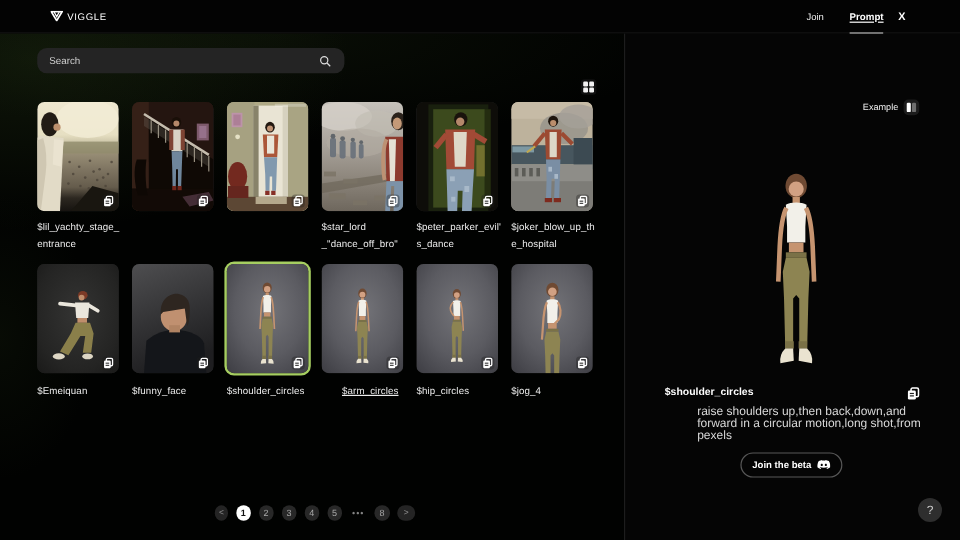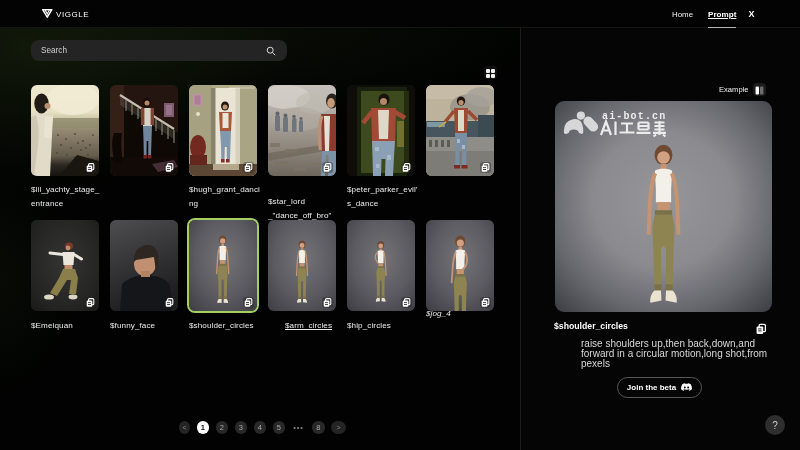--- a/index.html
+++ b/index.html
@@ -55,21 +55,21 @@
 <div id="hdr"></div>
 <div id="left"></div>
 <div id="right"></div>
 <div id="vdiv"></div>
 
 <svg id="vlogo" class="abs" width="10.5" height="9" viewBox="0 0 10.5 9">
  <path d="M0.7,0.7 L5.25,8.2 L9.8,0.7 Z" fill="none" stroke="#fff" stroke-width="1.5" stroke-linejoin="round"></path>
  <path d="M3.1,1 L5.25,4.8 L7.4,1" fill="none" stroke="#fff" stroke-width="1.1"></path>
 </svg>
 <div id="vname" class="abs">VIGGLE</div>
-<div id="nav-home" class="abs">Home</div>
+<div id="nav-home" class="abs">Join</div>
 <div id="nav-prompt" class="abs">Prompt</div>
 <div id="nav-x" class="abs">X</div>
 
 <div id="search" class="abs">
  <span>Search</span>
  <svg width="10" height="10" viewBox="0 0 10 10">
         <circle cx="4.2" cy="4.2" r="3" fill="none" stroke="#ddd" stroke-width="1"></circle>
         <line x1="6.5" y1="6.5" x2="9.2" y2="9.2" stroke="#ddd" stroke-width="1"></line>
       </svg>
 </div>
@@ -325,23 +325,23 @@
         <svg width="11" height="11" viewBox="0 0 11 11">
           <rect x="3.6" y="1.6" width="5.2" height="6.2" rx="1" fill="none" stroke="#fff" stroke-width="1.1"></rect>
           <rect x="1.7" y="3.4" width="5.6" height="6.4" rx="1" fill="#fff"></rect>
           <rect x="3" y="5.2" width="3" height="0.9" fill="#333"></rect>
           <rect x="3" y="7" width="3" height="0.9" fill="#333"></rect>
         </svg>
       </div>
 </div>
 
 <div class="lb" style="left:31px;top:183px;width:78px;">$lil_yachty_stage_<br>entrance</div>
-<div class="lb" style="left:189px;top:183px;width:78px;">$hugh_grant_danci<br>ng</div>
-<div class="lb" style="left:268px;top:183px;width:78px;margin-top:12px;">$star_lord<br>_"dance_off_bro"</div>
+<div class="lb" style="left:268px;top:183px;width:78px;">$star_lord<br>_"dance_off_bro"</div>
 <div class="lb" style="left:347px;top:183px;width:78px;">$peter_parker_evil'<br>s_dance</div>
+<div class="lb" style="left:426px;top:183px;width:78px;">$joker_blow_up_th<br>e_hospital</div>
 
 <div class="th" style="left:31px;top:220px;">
  <svg width="68" height="91" viewBox="0 0 68 91" preserveAspectRatio="none">
   <defs>
           <radialGradient id="g7" cx=".5" cy=".45" r=".75">
    <stop offset="0" stop-color="#343433"></stop>
             <stop offset=".7" stop-color="#242423"></stop>
             <stop offset="1" stop-color="#191918"></stop>
   </radialGradient>
         </defs>
@@ -503,56 +503,39 @@
           <rect x="3" y="7" width="3" height="0.9" fill="#333"></rect>
         </svg>
       </div>
 </div>
 
 <div class="lb" style="left:31px;top:319px;">$Emeiquan</div>
 <div class="lb" style="left:110px;top:319px;">$funny_face</div>
 <div class="lb" style="left:189px;top:319px;">$shoulder_circles</div>
 <div class="lb" style="left:285px;top:319px;text-decoration:underline;">$arm_circles</div>
 <div class="lb" style="left:347px;top:319px;">$hip_circles</div>
-<div class="lb" style="left:426px;top:307px;font-style:italic;">$jog_4</div>
+<div class="lb" style="left:426px;top:319px;">$jog_4</div>
 
 <div id="pag">
  <div class="pg arr">&lt;</div>
  <div class="pg act">1</div>
  <div class="pg">2</div>
  <div class="pg">3</div>
  <div class="pg">4</div>
  <div class="pg">5</div>
  <div class="pg dots">•••</div>
  <div class="pg">8</div>
  <div class="pg arr" style="width:15px;border-radius:7px;">&gt;</div>
 </div>
 
 <div id="example" class="abs">Example</div>
 <div id="toggle" class="abs">
  <svg width="13" height="13" viewBox="0 0 13 13">
   <rect x="2.6" y="2.6" width="3.4" height="7.8" rx="1" fill="#fff"></rect>
   <rect x="7" y="2.6" width="3.4" height="7.8" rx="1" fill="#6e6e6e"></rect>
- </svg>
-</div>
-<div id="card" class="abs">
- <svg width="217" height="211" viewBox="0 0 217 211">
-  <g fill="#dedede" opacity=".95">
-   <circle cx="25.9" cy="14.6" r="4.1"></circle>
-   <path d="M9,32 Q7.8,20.5 18,18.2 Q27,16.8 28.1,27 Q28.4,30 28.1,32 Q27,33.4 25.5,32.6 L24,32 Q23,28.6 18.8,28.6 Q14.6,28.6 13.6,32 L12,32.7 Q10,33.4 9,32 Z"></path>
-   <line x1="33.2" y1="20.2" x2="38.3" y2="25.8" stroke="#dedede" stroke-width="9.6" stroke-linecap="round"></line>
-  </g>
-  <text x="47" y="17.5" font-family="Liberation Mono, monospace" font-weight="bold" font-size="10" letter-spacing="1.15" fill="#ececec">ai-bot.cn</text>
-  <g stroke="#ececec" stroke-width="2.2" fill="none">
-   <path d="M46,34 L51,20.5 L56,34 M47.8,29.5 L54.2,29.5"></path>
-   <path d="M60.5,20.5 L60.5,34"></path>
-   <path d="M66,22.5 L78,22.5 M72,22.5 L72,31.5 M64.5,31.5 L79.5,31.5"></path>
-   <path d="M83.5,21.5 L93.5,21.5 M83.5,25 L93.5,25 M83.5,28.5 L93.5,28.5 M83.5,21.5 L83.5,28.5 M93.5,21.5 L93.5,28.5 M81.5,31.8 L95.5,31.8"></path>
-   <path d="M99.5,21.5 L109.5,21.5 M99.5,25 L109.5,25 M99.5,28.5 L109.5,28.5 M104.5,20 L104.5,34 M98,31.8 L111,31.8 M101,33.5 L98.5,35.5 M108,33.5 L110.5,35.5"></path>
-  </g>
  </svg>
 </div>
 <svg class="abs" style="left:630px;top:143px;" width="67" height="165" viewBox="0 0 66 160">
   <ellipse cx="33" cy="10.5" rx="8.8" ry="10" fill="#6f4a33"></ellipse>
   <circle cx="33" cy="13" r="6.2" fill="#d2a183"></circle>
   <path d="M26,6 C28,2.5 38,2.5 40,6 L41.5,12 L40,18 L41,21 L25,21 L26,18 L24.5,12 Z" fill="none"></path>
   <rect x="30" y="19.5" width="6" height="6" fill="#c69470"></rect>
   <path d="M24.5,26 C28.5,23.5 37.5,23.5 41.5,26 L40.5,44 L40.5,57 L25.5,57 L25.5,44 Z" fill="#f2f0e9"></path>
   <path d="M25,28.5 C21,36 20,50 19.5,60 C19,70 18.7,80 18.3,89" stroke="#c69470" stroke-width="3.8" fill="none"></path>
   <path d="M41,28.5 C45,36 46,50 46.5,60 C47,70 47.3,80 47.7,89" stroke="#c69470" stroke-width="3.8" fill="none"></path>

